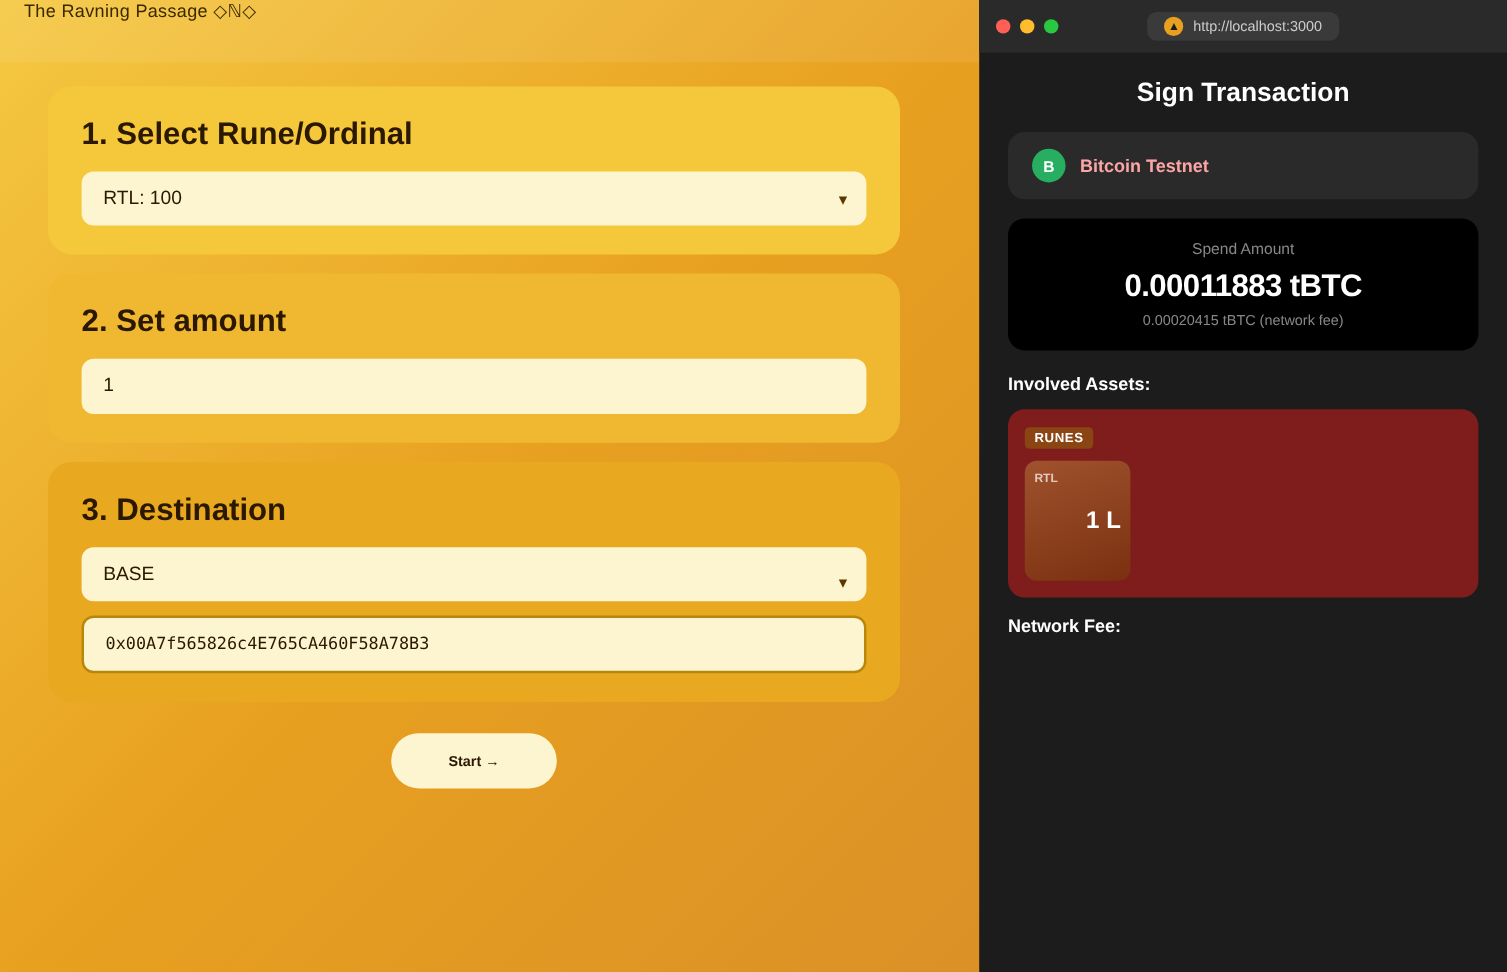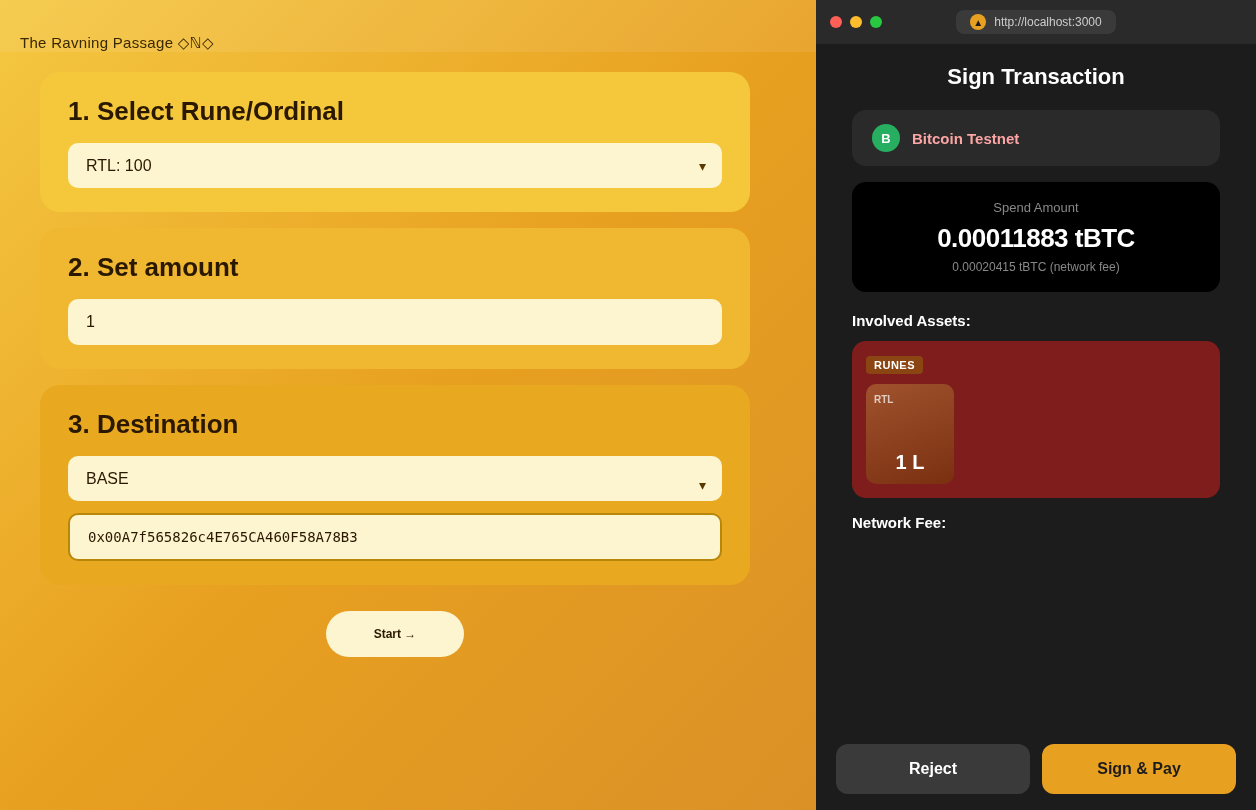--- a/index.html
+++ b/index.html
@@ -12,21 +12,21 @@
       position: relative;
     }
 
     
     .title-bar {
       position: absolute;
       top: 0; left: 0;
       width: 912px;
       height: 52px;
       display: flex;
-      align-items: flex-end;
+      align-items: flex-start;
       justify-content: space-between;
       padding: 0 20px;
       background: rgba(255,255,255,0.08);
     }
     .app-title {
       font-size: 15px;
       font-weight: 500;
       color: #3a2800;
       letter-spacing: 0.3px;
     }
@@ -215,21 +215,21 @@
       display: flex;
       align-items: center;
       justify-content: center;
       font-size: 10px;
       font-weight: bold;
       color: #1c1c1c;
       flex-shrink: 0;
     }
 
     .panel-content {
-      padding: 20px 36px;
+      padding: 20px 24px;
       flex: 1;
       overflow-y: auto;
     }
 
     .panel-heading {
       font-size: 22px;
       font-weight: 700;
       color: #ffffff;
       text-align: center;
       margin-bottom: 20px;
@@ -312,21 +312,20 @@
       display: inline-block;
       margin-bottom: 10px;
       letter-spacing: 0.5px;
     }
     .asset-tile {
       width: 88px;
       height: 100px;
       background: linear-gradient(160deg, #a0522d 0%, #7a3010 100%);
       border-radius: 10px;
       display: flex;
-      flex-direction: column;
       align-items: center;
       justify-content: space-between;
       padding: 10px 8px;
     }
     .asset-tile-label {
       font-size: 10px;
       color: rgba(255,255,255,0.7);
       align-self: flex-start;
       font-weight: 600;
     }
@@ -455,22 +454,14 @@
         </div>
       </div>
     </div>
 
     <div class="network-fee-section">
       <div class="network-fee-label">Network Fee:</div>
     </div>
 
   </div>
 
-  <div class="panel-buttons">
-    <button class="reject-btn">
-      <span>Reject</span>
-    </button>
-    <button class="sign-pay-btn">
-      <span>Sign &amp; Pay</span>
-    </button>
-  </div>
 
 </div>
 
 </body></html>

